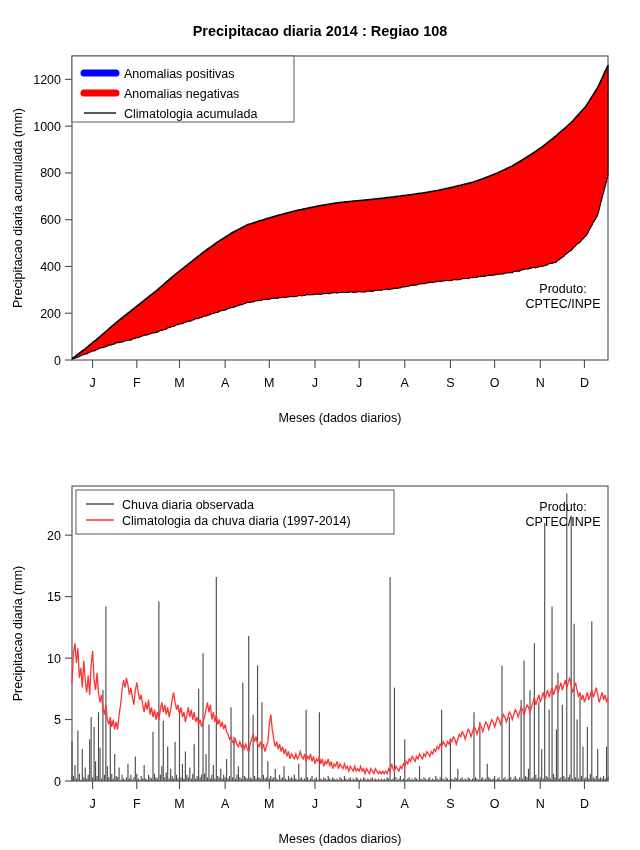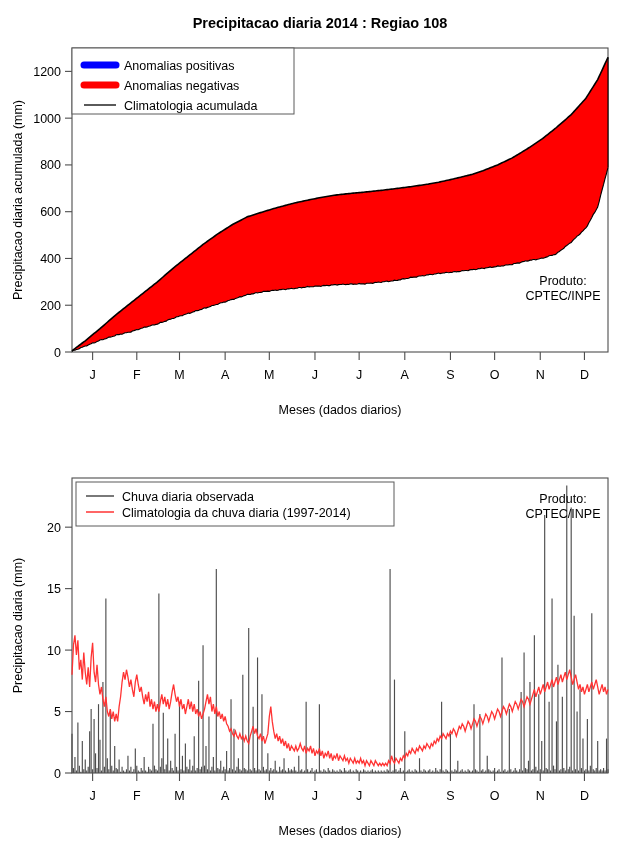--- a/index.html
+++ b/index.html
@@ -1,21 +1,21 @@
 <!DOCTYPE html>
 <html><head>
 <meta charset="utf-8">
 <style>
   html,body{margin:0;padding:0;}
   body{
     width:640px;height:850px;background:#ffffff;
     font-family:"Liberation Sans", sans-serif;
     color:#000000;overflow:hidden;position:relative;
   }
-  #chart-root{position:absolute;left:0;top:0;width:640px;height:735px;}
+  #chart-root{position:absolute;left:0;top:8px;width:640px;height:735px;}
   svg{display:block;}
   .ttl{font-size:14.5px;font-weight:bold;}
   .axlab{font-size:12.5px;}
   .tick{font-size:12.5px;}
   .leg{font-size:12.5px;}
   .prod{font-size:12.5px;}
   .frame{fill:none;stroke:#4d4d4d;stroke-width:1.1;}
   .axisline{stroke:#4d4d4d;stroke-width:1.1;}
   .legbox{fill:#ffffff;stroke:#5a5a5a;stroke-width:1;}
 </style>

